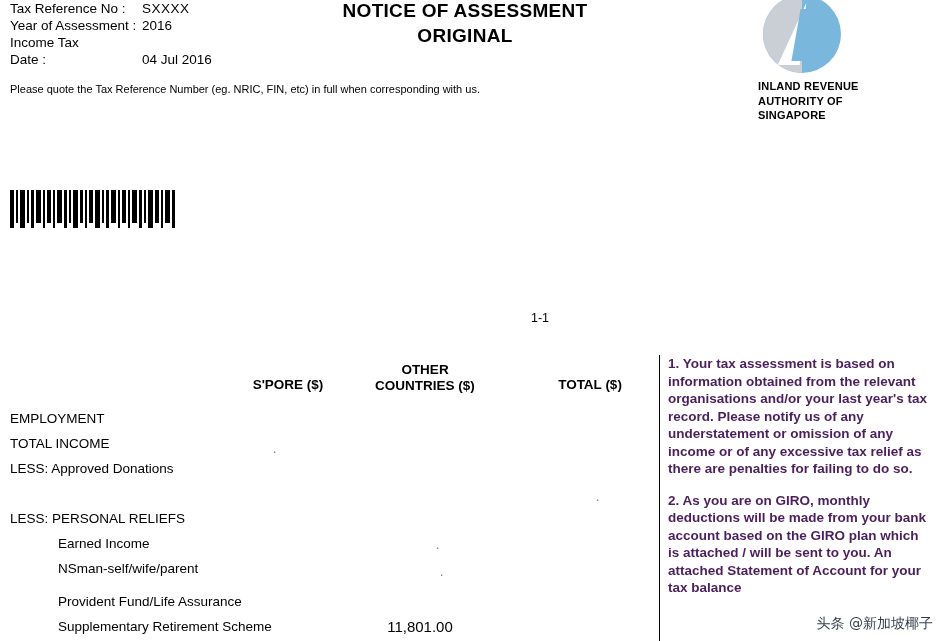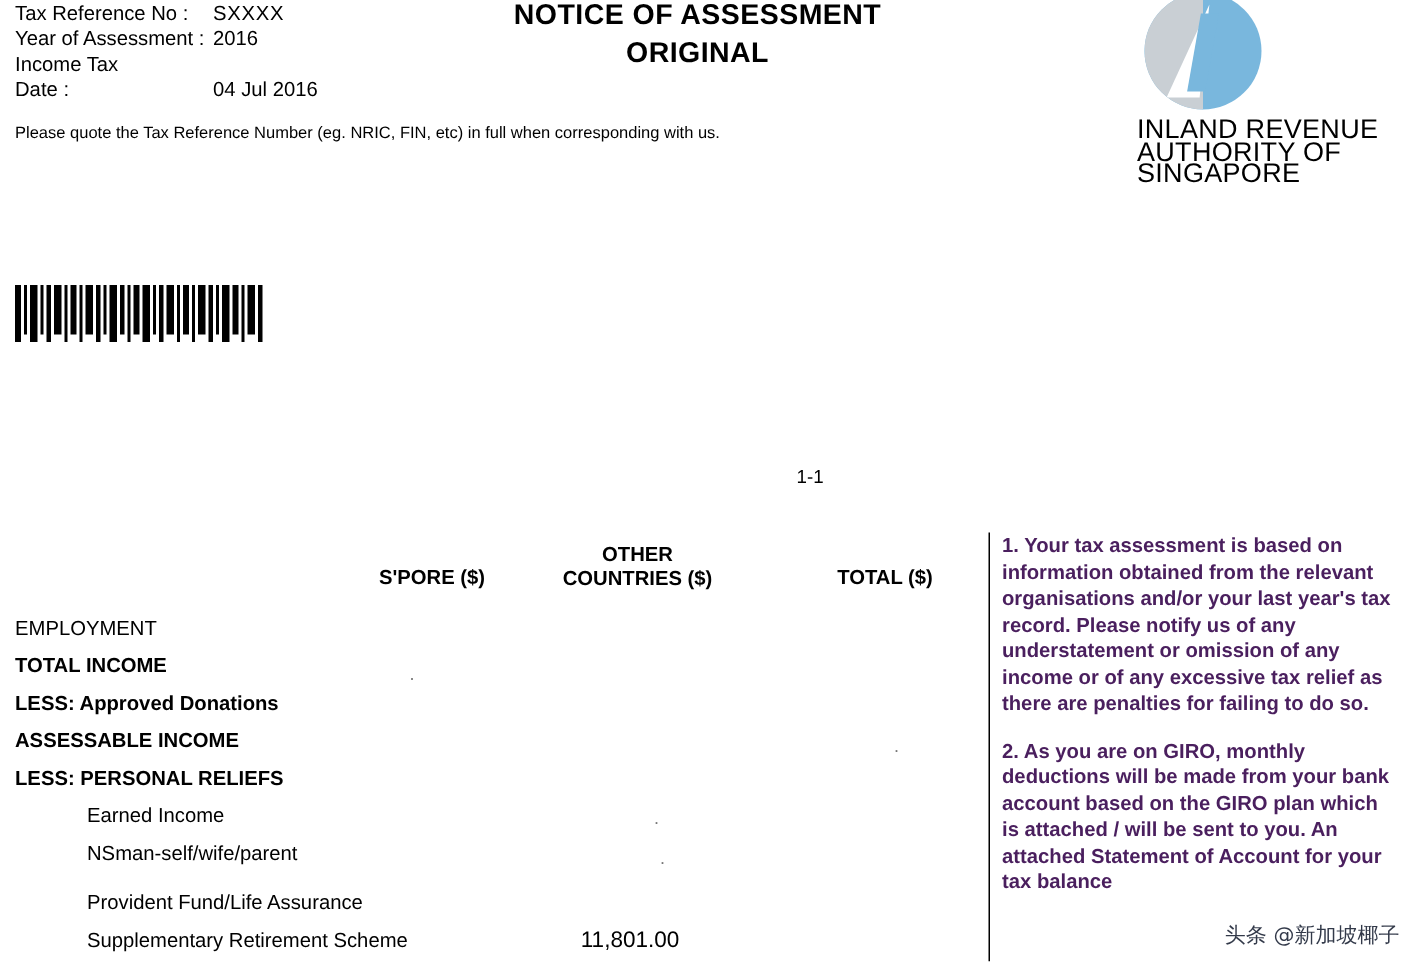--- a/index.html
+++ b/index.html
@@ -101,22 +101,22 @@
     position: absolute;
     left: 33px;
     top: 14px;
     width: 12px;
     height: 52px;
     background: #79b7dd;
     transform: skewX(-10deg);
   }
   .logo-text {
     margin-top: 6px;
-    font-size: 18px;
-    font-weight: normal;
+    font-size: 11px;
+    font-weight: bold;
     line-height: 14.5px;
     letter-spacing: 0.2px;
   }
 
   
   .barcode {
     position: absolute;
     left: 10px;
     top: 190px;
     height: 42px;
@@ -166,21 +166,21 @@
   .ch-spore  { left: 218px; top: 15px; width: 120px; }
   .ch-other  { left: 340px; top: 0px;  width: 150px; }
   .ch-total  { left: 520px; top: 15px; width: 120px; }
 
   .row {
     position: relative;
     height: 25px;
     line-height: 25px;
   }
   .row .lbl { display: inline-block; }
-  .row.bold .lbl { font-weight: bold; }
+  .row.bold .lbl { font-weight: normal; }
   .row .indent1 { padding-left: 48px; font-weight: normal; }
   .row .amt {
     position: absolute;
     text-align: center;
     font-size: 15px;
   }
   .amt-other { left: 330px; width: 160px; }
 
   .row-gap { height: 8px; }
 
@@ -319,21 +319,20 @@
     <div class="row bold">
       <span class="lbl">TOTAL INCOME</span>
       <span class="faint-dot" style="left:263px; top:6px;">.</span>
     </div>
 
     <div class="row bold">
       <span class="lbl">LESS: Approved Donations</span>
     </div>
 
     <div class="row bold">
-      <span class="lbl">ASSESSABLE INCOME</span>
       <span class="faint-dot" style="left:586px; top:4px;">.</span>
     </div>
 
     <div class="row bold">
       <span class="lbl">LESS: PERSONAL RELIEFS</span>
     </div>
 
     <div class="row">
       <span class="lbl indent1">Earned Income</span>
       <span class="faint-dot" style="left:426px; top:2px;">.</span>

